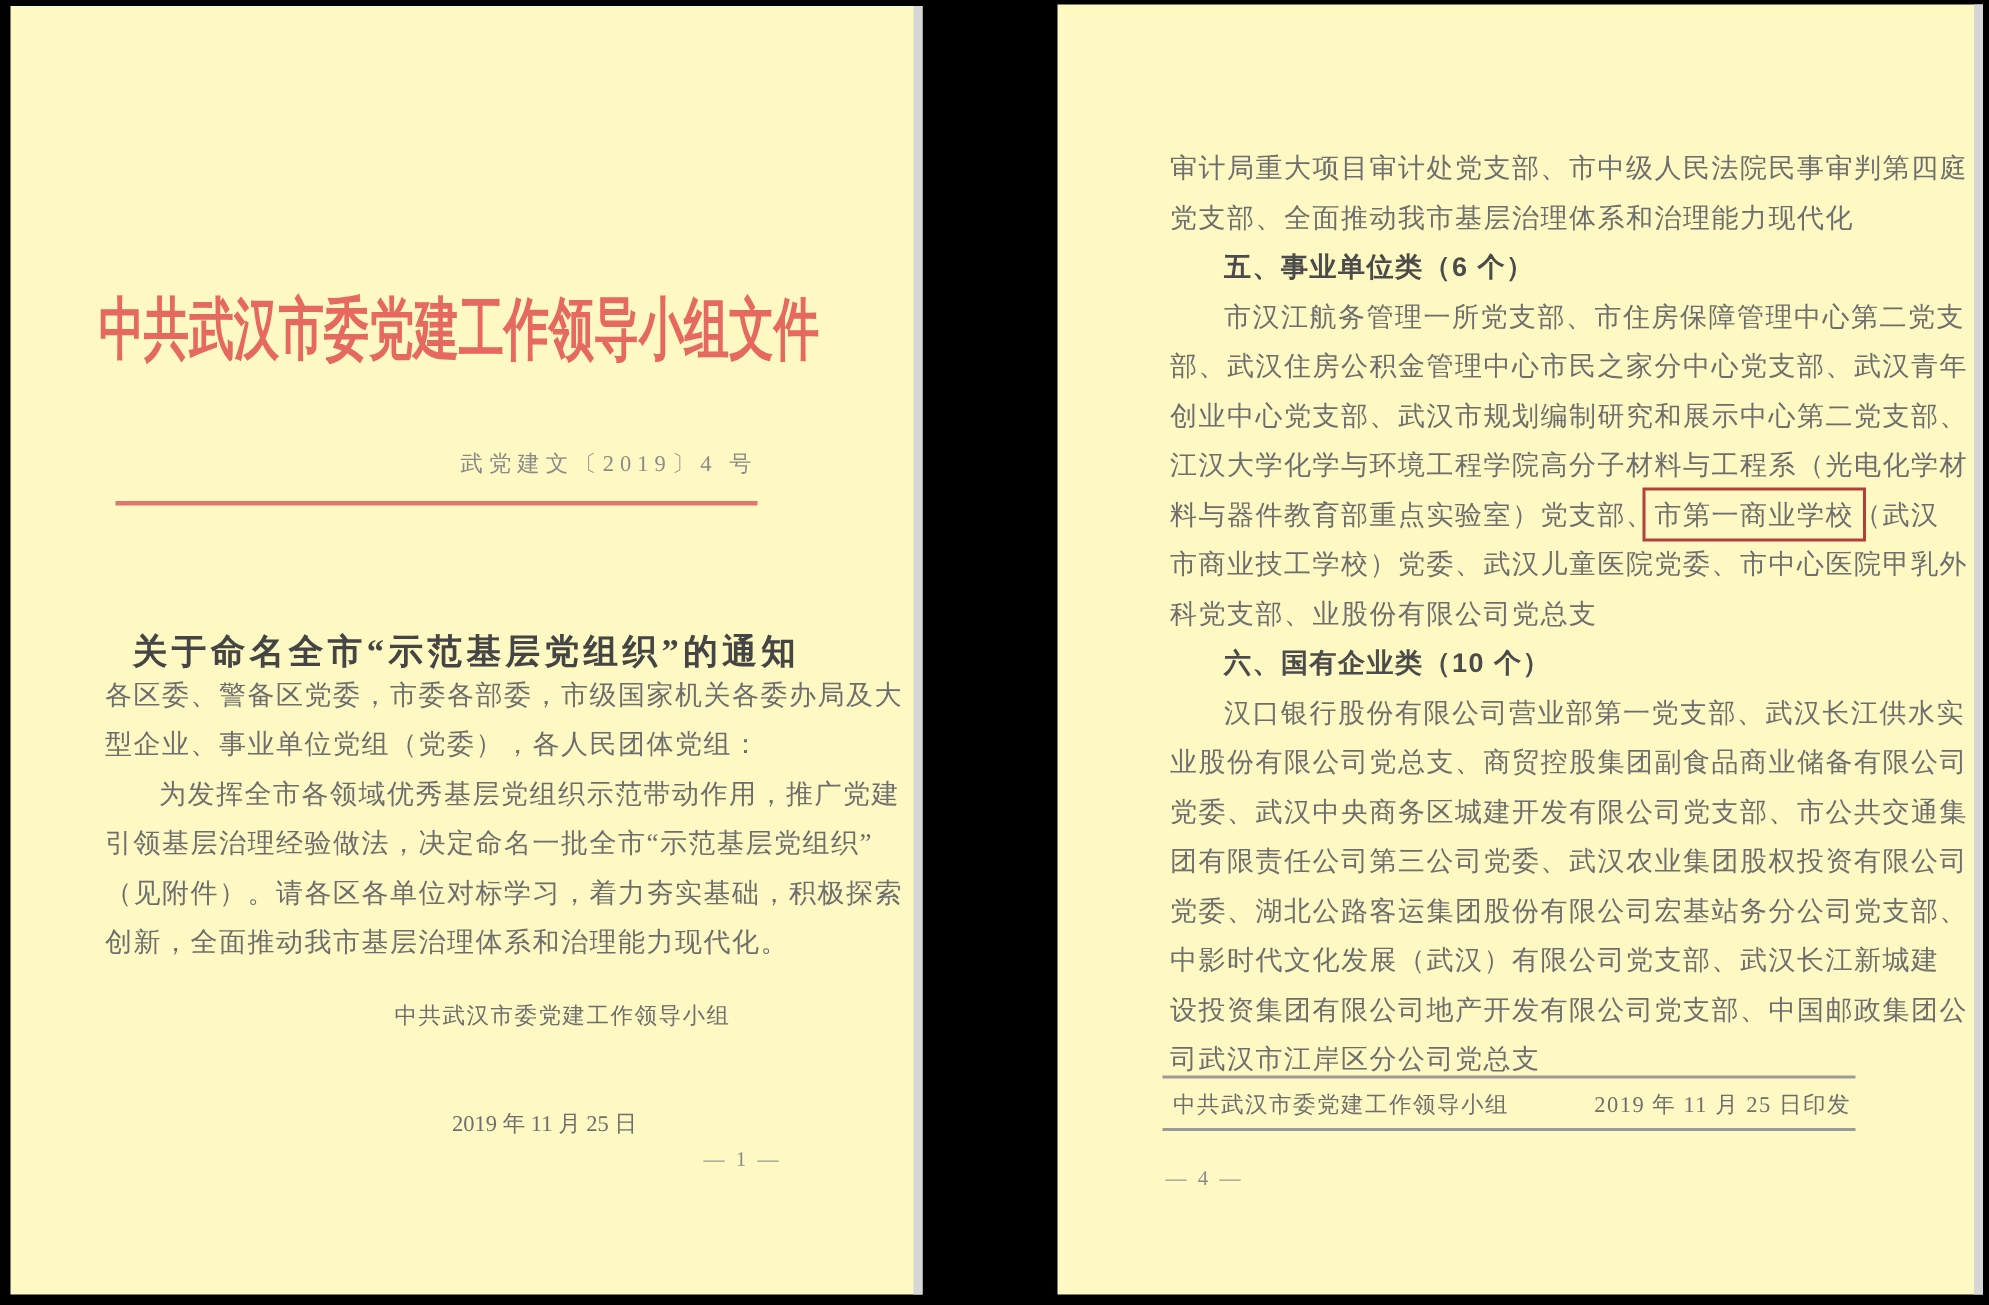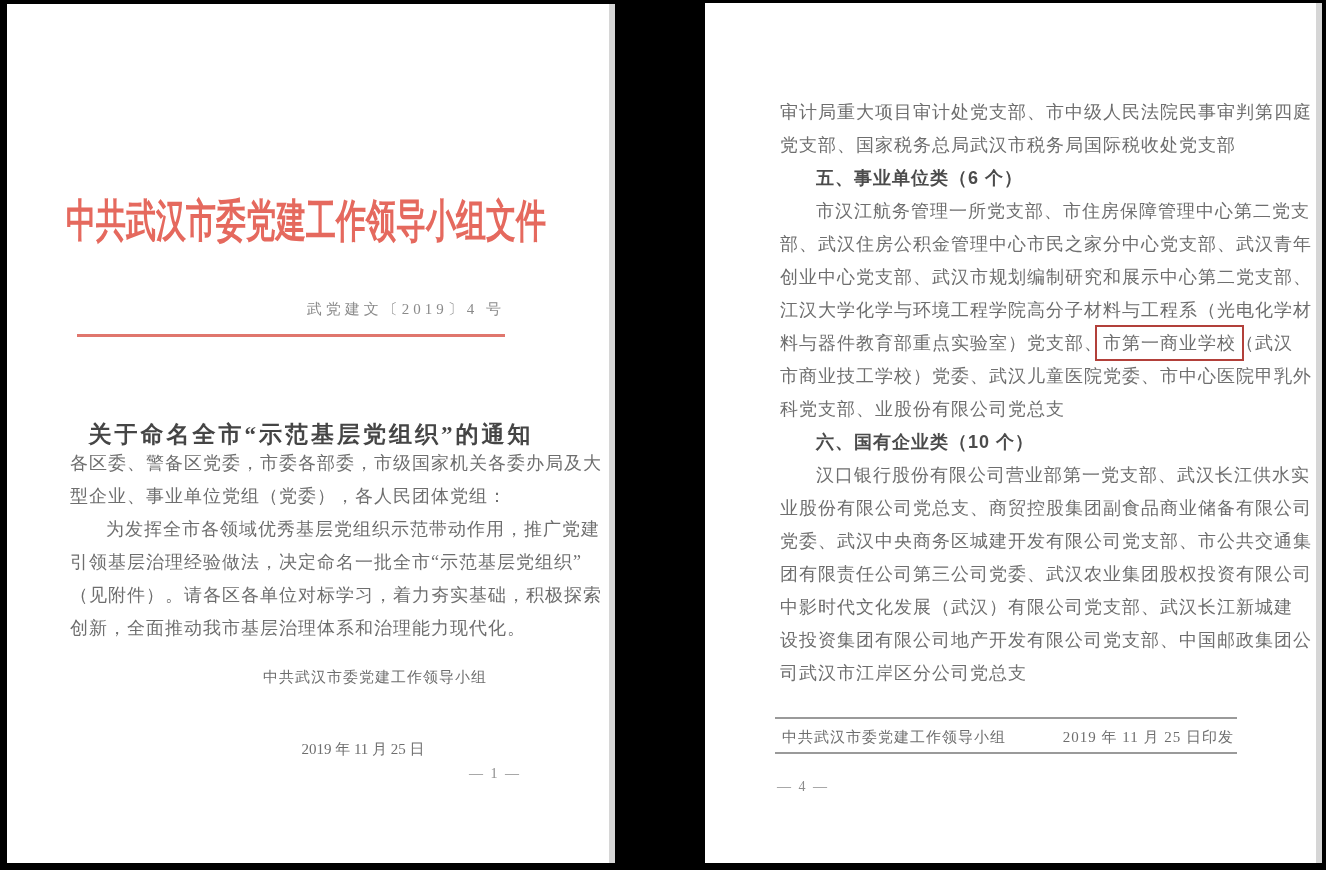--- a/index.html
+++ b/index.html
@@ -12,21 +12,21 @@
     font-family: "Liberation Serif", serif;
   }
   .stage {
     position: relative;
     width: 1326px;
     height: 870px;
     background: #000000;
   }
   .page {
     position: absolute;
-    background: #ffffff;
+    background: #fef9c3;
   }
   .page::after {
     content: "";
     position: absolute;
     right: 0; top: 0; bottom: 0;
     width: 6px;
     background: #d6d6d6;
   }
   .page-left  { left: 7px;   top: 4px; width: 608px; height: 859px; }
   .page-right { left: 705px; top: 3px; width: 617px; height: 860px; }
@@ -169,36 +169,37 @@
     <div class="signature">中共武汉市委党建工作领导小组</div>
     <div class="sign-date">2019 年 11 月 25 日</div>
 
     <div class="pagenum pagenum-1">— 1 —</div>
   </div>
 
   <div class="page page-right">
 
     <div class="text-block2">
       <div class="line justify">审计局重大项目审计处党支部、市中级人民法院民事审判第四庭</div>
-      <div class="line">党支部、国家税务总局武汉市税务局国际税收处党支部</div>
+      <div class="line">党支部、全面推动我市基层治理体系和治理能力现代化</div>
       <div class="line bold-head indent">五、事业单位类（6 个）</div>
       <div class="line justify indent">市汉江航务管理一所党支部、市住房保障管理中心第二党支</div>
       <div class="line justify">部、武汉住房公积金管理中心市民之家分中心党支部、武汉青年</div>
       <div class="line justify">创业中心党支部、武汉市规划编制研究和展示中心第二党支部、</div>
       <div class="line justify">江汉大学化学与环境工程学院高分子材料与工程系（光电化学材</div>
       <div class="line justify">
         <span>料与器件教育部重点实验室）党支部、</span><span class="hl-box">市第一商业学校</span><span>（武汉</span>
       </div>
       <div class="line justify">市商业技工学校）党委、武汉儿童医院党委、市中心医院甲乳外</div>
       <div class="line">科党支部、业股份有限公司党总支</div>
       <div class="line bold-head indent">六、国有企业类（10 个）</div>
       <div class="line justify indent">汉口银行股份有限公司营业部第一党支部、武汉长江供水实</div>
       <div class="line justify">业股份有限公司党总支、商贸控股集团副食品商业储备有限公司</div>
       <div class="line justify">党委、武汉中央商务区城建开发有限公司党支部、市公共交通集</div>
       <div class="line justify">团有限责任公司第三公司党委、武汉农业集团股权投资有限公司</div>
+      <div class="line justify">党委、湖北公路客运集团股份有限公司宏基站务分公司党支部、</div>
       <div class="line justify">中影时代文化发展（武汉）有限公司党支部、武汉长江新城建</div>
       <div class="line justify">设投资集团有限公司地产开发有限公司党支部、中国邮政集团公</div>
       <div class="line">司武汉市江岸区分公司党总支</div>
     </div>
 
     <div class="footer-rule footer-rule-top"></div>
     <div class="footer-row">
       <span>中共武汉市委党建工作领导小组</span>
       <span>2019 年 11 月 25 日印发</span>
     </div>

